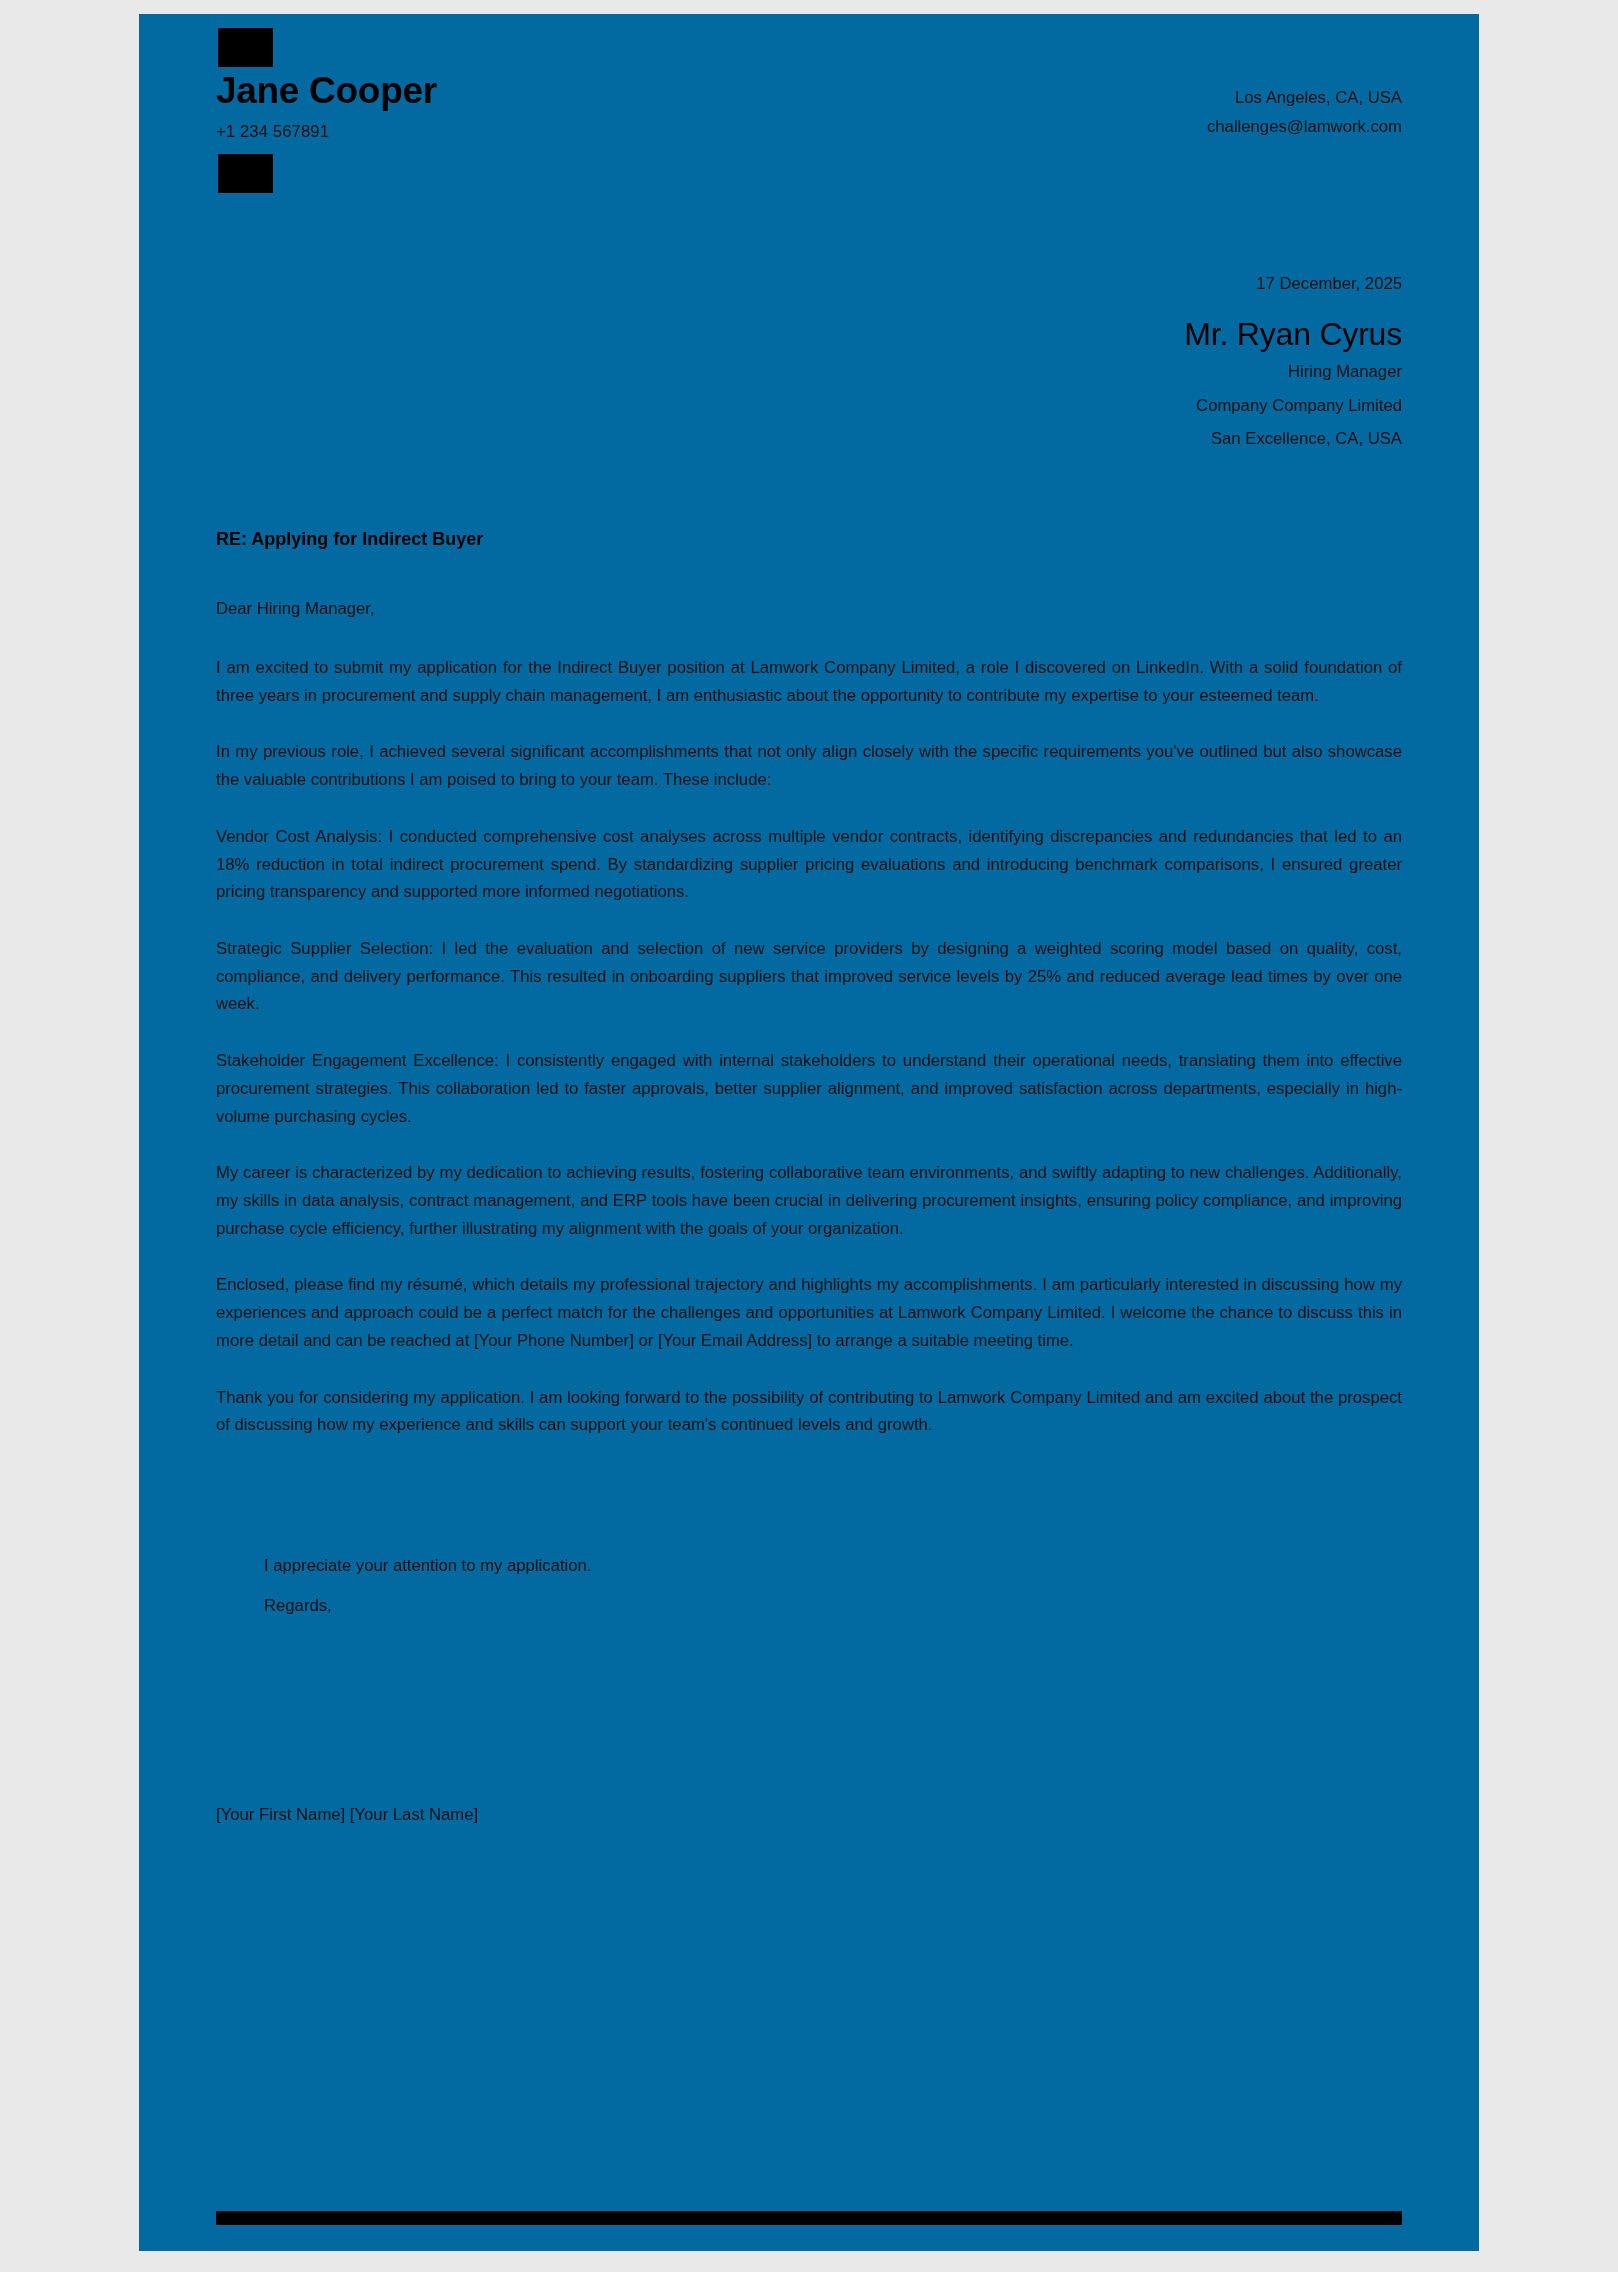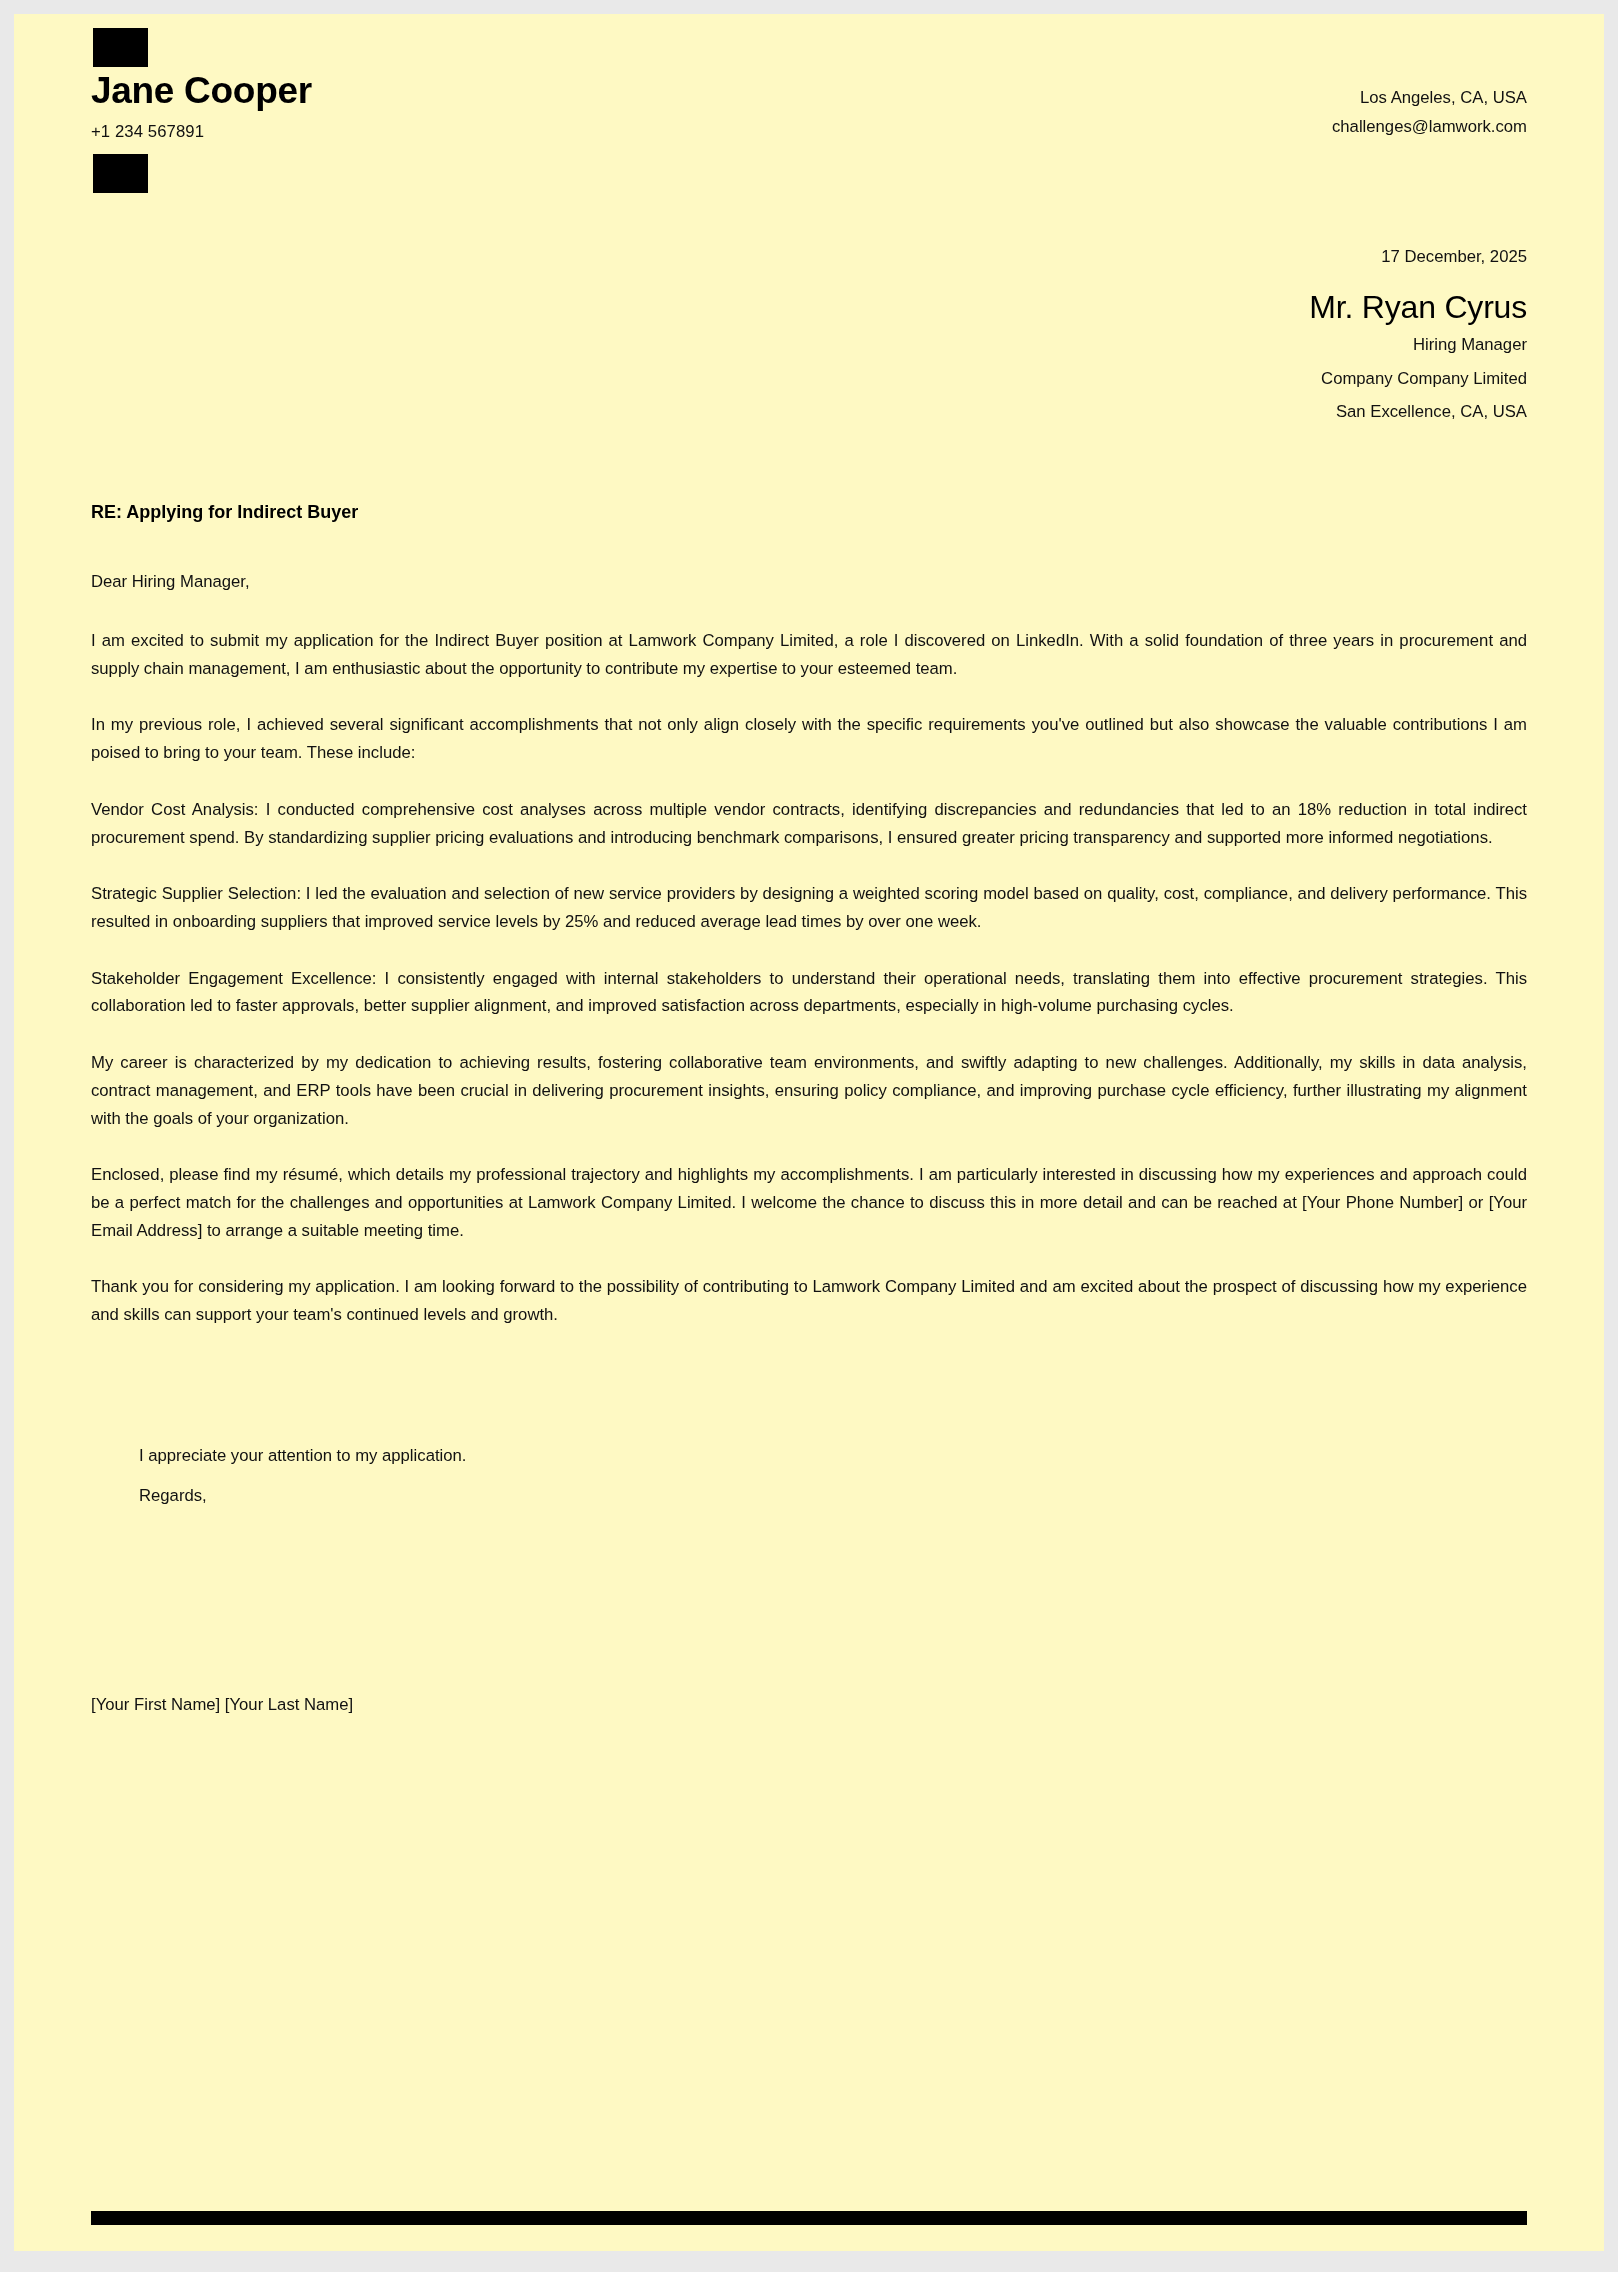--- a/index.html
+++ b/index.html
@@ -7,24 +7,24 @@
     padding: 0;
     background: #e9e9e9;
   }
   body {
     width: 1618px;
     font-family: "Liberation Sans", sans-serif;
     -webkit-font-smoothing: antialiased;
   }
   .page {
     position: relative;
-    width: 1590px;
+    width: 1340px;
     min-height: 2237px;
     margin: 14px auto 0 auto;
-    background: #fef9c3;
+    background: #0369a1;
     box-sizing: border-box;
     padding: 0;
     overflow: hidden;
   }
   .inner {
     padding: 0 77px;
   }
 
   
   .header {
@@ -69,21 +69,21 @@
   }
   .header-right div {
     font-size: 16.7px;
     color: #111;
     line-height: 1.75;
   }
 
   
   .recipient {
     text-align: right;
-    margin-top: 54px;
+    margin-top: 81px;
   }
   .date {
     font-size: 16.7px;
     color: #111;
     margin-bottom: 23px;
   }
   .recipient-name {
     font-size: 32px;
     font-weight: normal;
     color: #000;

